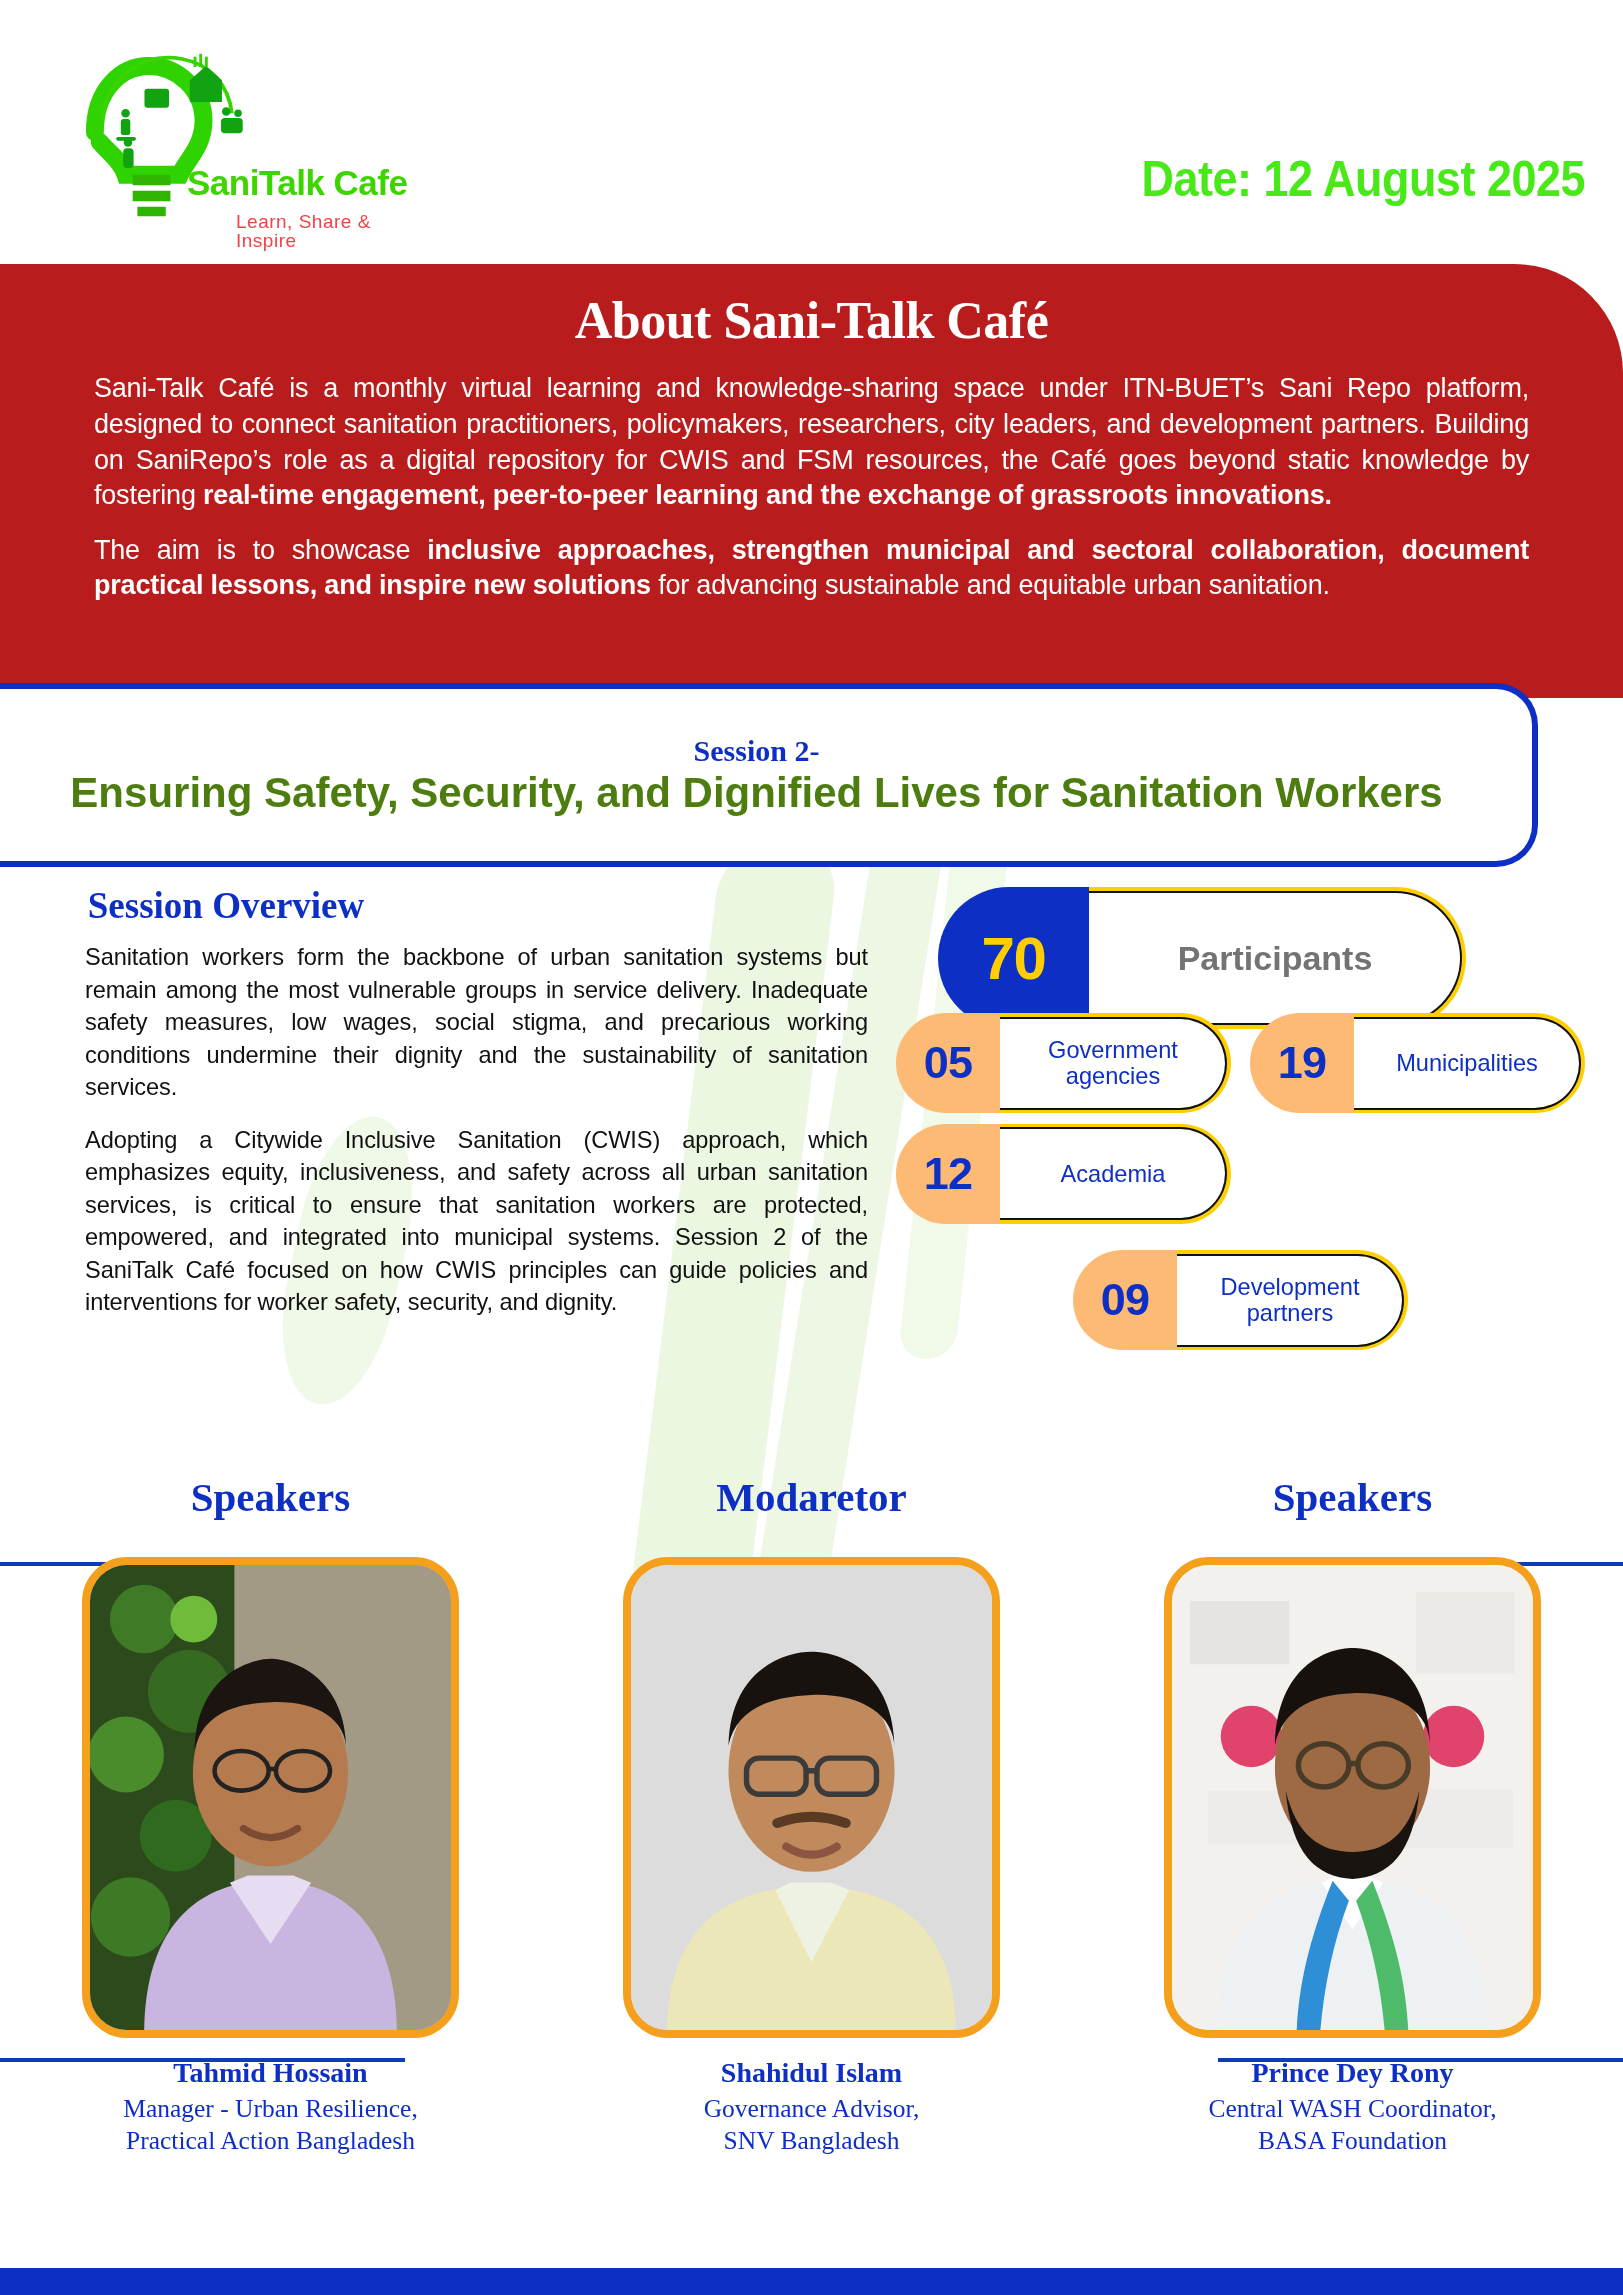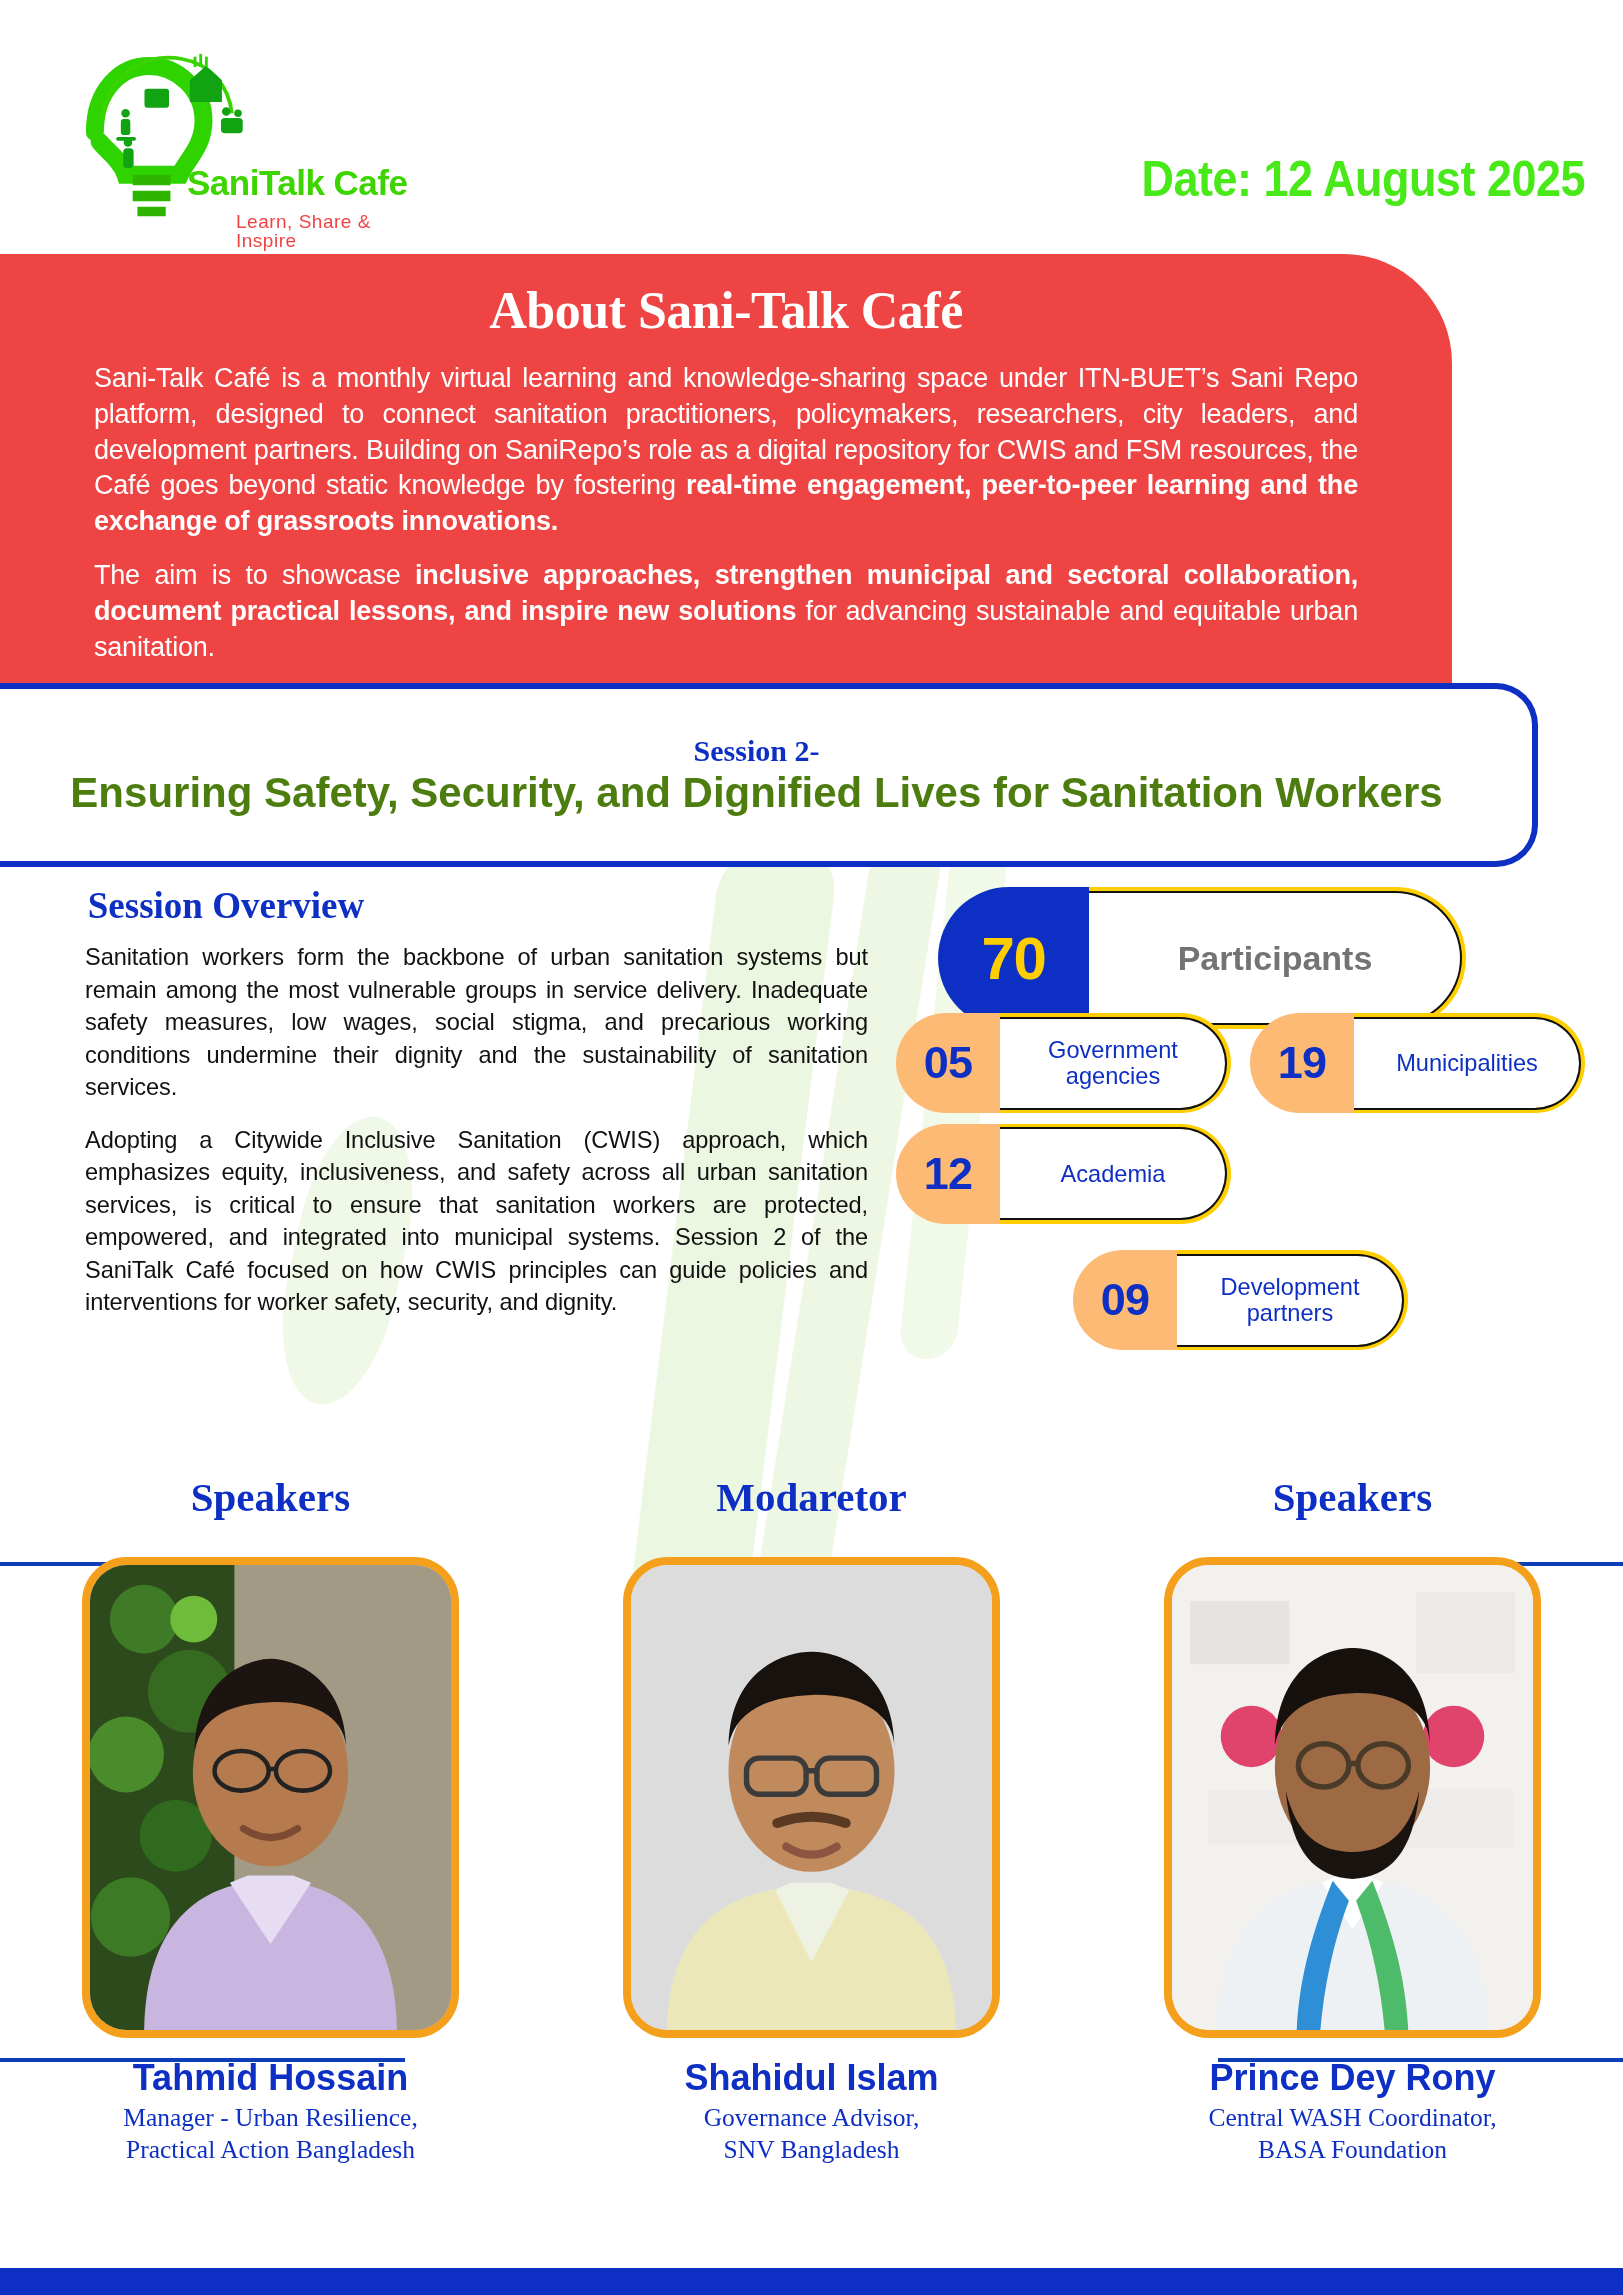--- a/index.html
+++ b/index.html
@@ -32,22 +32,22 @@
                letter-spacing:0.5px; line-height:1; }
   .date {
     position:absolute; right:38px; top:156px;
     font-size:45px; font-weight:bold; color:#49e818;
     letter-spacing:-0.5px; white-space:nowrap;
     transform:scaleY(1.12); transform-origin:right bottom;
   }
 
   
   .about {
-    position:absolute; left:0; top:254px; width:1452px; height:434px;
-    background:#ef4444; border-top-right-radius:109px; z-index:6;
+    position:absolute; left:0; top:264px; width:1623px; height:434px;
+    background:#b91c1c; border-top-right-radius:109px; z-index:6;
     box-sizing:border-box; padding:19px 94px 0 94px;
   }
   .about-title {
     text-align:center; color:#ffffff; font-family:"Liberation Serif", serif;
     font-weight:bold; font-size:52px; line-height:1.1; margin:8.5px 0 22.6px 0;
     letter-spacing:-0.5px;
   }
   .about-p {
     color:#ffffff; font-size:27px; line-height:1.32; text-align:justify;
     margin:0 0 19px 0; letter-spacing:-0.2px;
@@ -151,22 +151,22 @@
   .outline-left  { left:-57px; border-right:none; border-radius:57px 0 0 57px; }
   .outline-right { right:-57px; border-left:none;  border-radius:0 57px 57px 0; }
 
   .photo {
     position:relative; width:377px; height:481px; border:8.5px solid #f5a01c;
     border-radius:45px; overflow:hidden; box-sizing:border-box; background:#e9e9e9;
   }
   .photo .inner { position:absolute; inset:0; }
 
   .p-name {
-    margin-top:20px; font-family:Liberation Sans, sans-serif; font-weight:bold;
-    color:#0e2fc4; font-size:36px; line-height:1.1; text-align:left;
+    margin-top:20px; font-family:Liberation Serif, serif; font-weight:bold;
+    color:#0e2fc4; font-size:28px; line-height:1.1; text-align:left;
   }
   .p-role {
     margin-top:4.7px; font-family:"Liberation Serif", serif;
     color:#0e2fc4; font-size:25.5px; line-height:1.24; text-align:center;
   }
 
   .footer-bar { position:absolute; left:0; bottom:0; width:1623px; height:27px;
                 background:#0e2fc4; z-index:9; }
 </style>
 </head>

